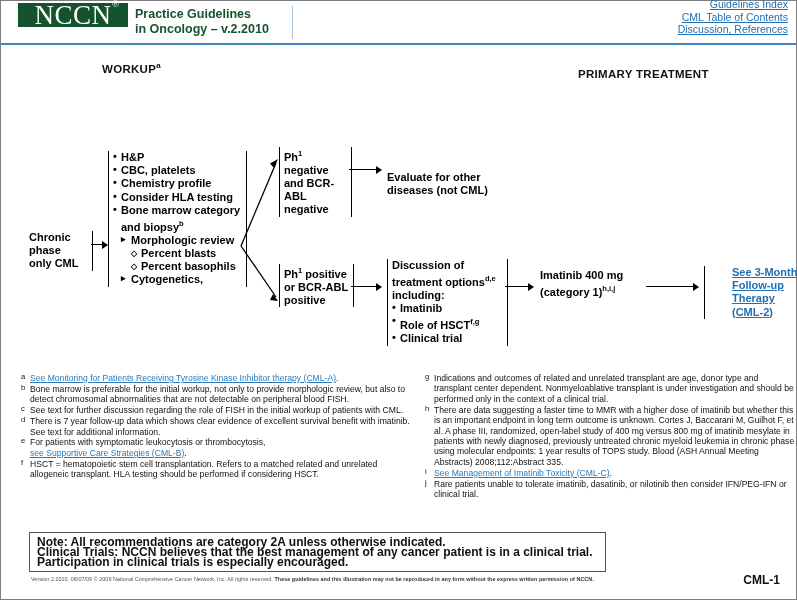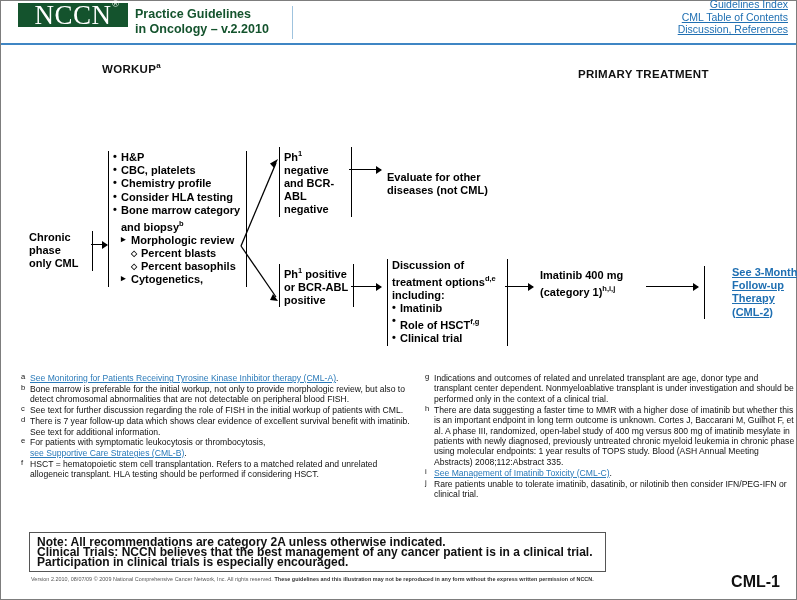--- a/index.html
+++ b/index.html
@@ -205,21 +205,21 @@
     font-size: 5.4px;
     color: #555;
     letter-spacing: 0.05px;
     white-space: nowrap;
   }
   .footer-line .bold { font-weight: bold; color: #333; }
   .page-num {
     position: absolute;
     right: 16px;
     top: 572px;
-    font-size: 16px;
+    font-size: 12px;
     font-weight: bold;
     color: #111;
   }
 </style>
 </head>
 <body>
 
 <div class="page">
 
   <div class="header">

